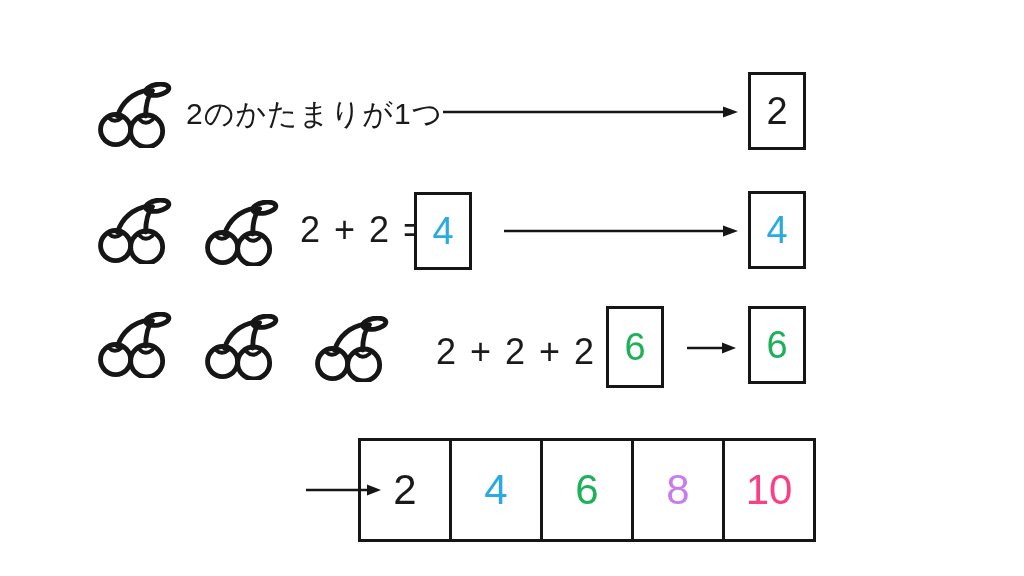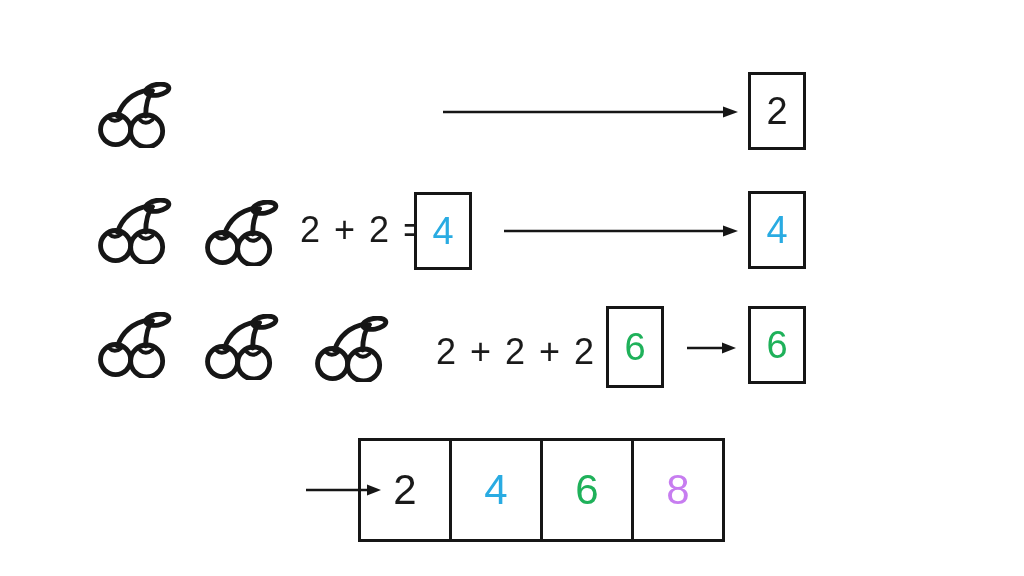--- a/index.html
+++ b/index.html
@@ -48,20 +48,21 @@
       <path d="M45 39 q 6 6 13 0" stroke-width="4"></path>
     </g>
   </symbol>
 </svg>
 
 <div class="canvas">
 
   <svg class="cherry" style="left:96px;top:82px">
       <use href="#cherry"></use>
     </svg>
+  <div class="abs caption" style="left:186px;top:94px">2のかたまりが1つ</div>
   <svg class="abs arrow" style="left:443px;top:105px" width="295" height="14" viewBox="0 0 295 14">
     <line x1="0" y1="7" x2="282" y2="7" stroke="#161616" stroke-width="2.6"></line>
     <polygon points="280,1.5 295,7 280,12.5" fill="#161616"></polygon>
   </svg>
   <div class="answer-box" style="left:748px;top:72px">
     <span style="color: rgb(26, 26, 26);">2</span>
   </div>
 
   <svg class="cherry" style="left:96px;top:198px">
       <use href="#cherry"></use>
@@ -112,15 +113,18 @@
     </div>
     <div class="skip-cell">
       <span style="color: rgb(41, 171, 226);">4</span>
     </div>
     <div class="skip-cell">
       <span style="color: rgb(31, 177, 90);">6</span>
     </div>
     <div class="skip-cell">
       <span style="color: rgb(199, 125, 240);">8</span>
     </div>
+    <div class="skip-cell">
+      <span style="color: rgb(250, 63, 135);">10</span>
+    </div>
   </div>
 
 </div>
 
 </body></html>

